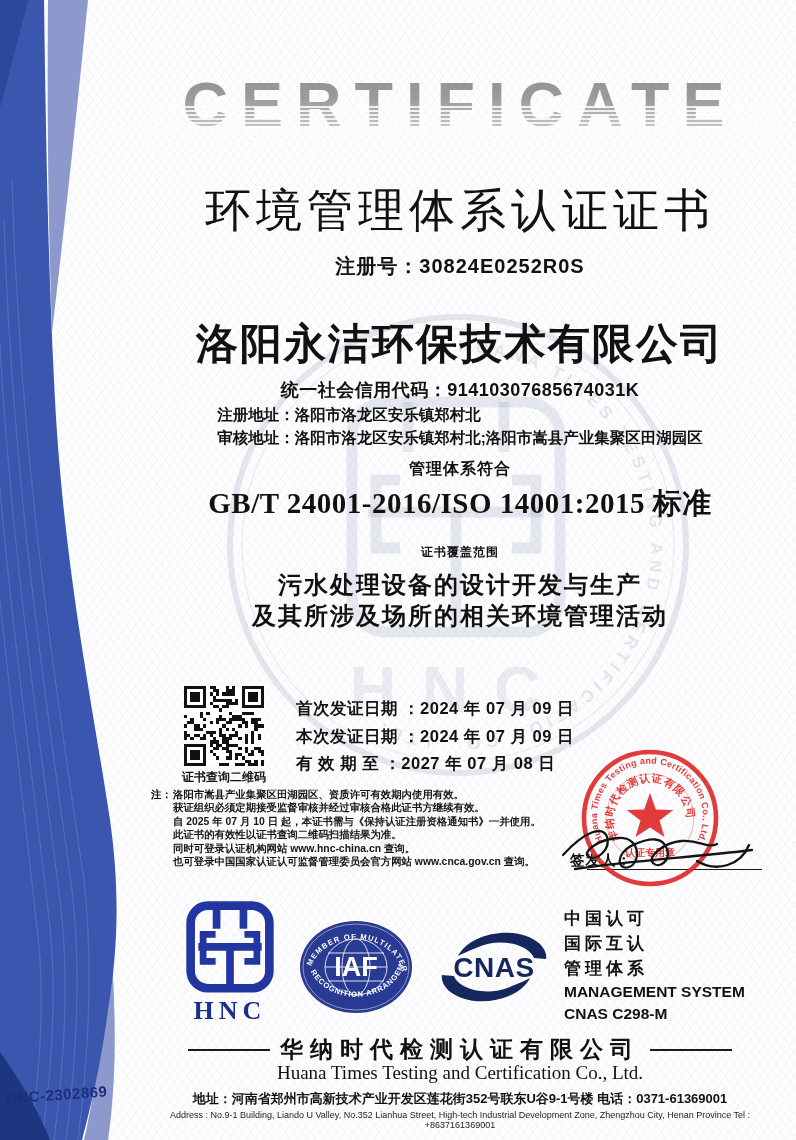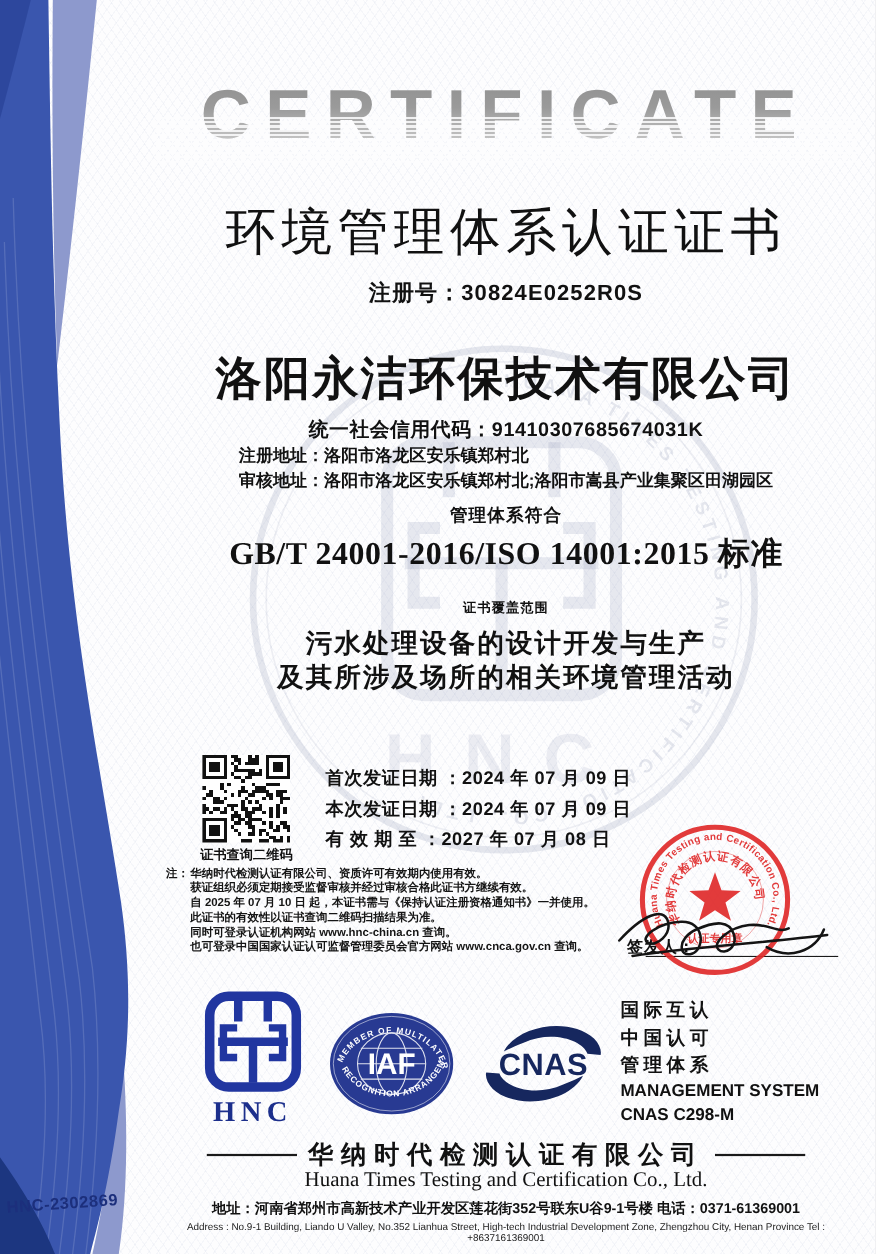--- a/index.html
+++ b/index.html
@@ -330,21 +330,21 @@
 
   <div class="abs dates">
     <div>首次发证日期 ：2024 年 07 月 09 日</div>
     <div>本次发证日期 ：2024 年 07 月 09 日</div>
     <div>有 效 期 至 ：2027 年 07 月 08 日</div>
   </div>
 
   <div class="abs notes">
     <div class="nlabel">注：</div>
     <div class="nlines">
-      <div>华纳时代检测认证有限公司、资质许可有效期内使用有效。</div>
+      <div>洛阳市嵩县产业集聚区田湖园区、资质许可有效期内使用有效。</div>
       <div>获证组织必须定期接受监督审核并经过审核合格此证书方继续有效。</div>
       <div>自 2025 年 07 月 10 日 起，本证书需与《保持认证注册资格通知书》一并使用。</div>
       <div>此证书的有效性以证书查询二维码扫描结果为准。</div>
       <div>同时可登录认证机构网站 www.hnc-china.cn 查询。</div>
       <div>也可登录中国国家认证认可监督管理委员会官方网站 www.cnca.gov.cn 查询。</div>
     </div>
   </div>
 
   <div class="abs issuer">签发人：</div>
   <div class="abs sigline"></div>
@@ -409,22 +409,22 @@
     <text x="60" y="58" text-anchor="middle" font-size="27" font-weight="bold" fill="#fff">IAF</text>
   </svg>
 
   <svg class="abs cnas" viewBox="0 0 116 86">
     <path d="M22,32 C34,8 82,0 104,20 C109,25 111,31 110,35 L98,34 C94,22 66,12 40,24 C32,27 26,30 22,32 Z" fill="#16275e"></path>
     <path d="M94,54 C82,78 34,86 12,66 C7,61 5,55 6,51 L18,52 C22,64 50,74 76,62 C84,59 90,56 94,54 Z" fill="#16275e"></path>
     <text x="58" y="53" text-anchor="middle" font-size="28" font-weight="bold" fill="#16275e" letter-spacing="0.5">CNAS</text>
   </svg>
 
   <div class="abs accr">
+    <div>中国认可</div>
     <div>国际互认</div>
-    <div>中国认可</div>
     <div>管理体系</div>
     <div class="en">MANAGEMENT SYSTEM</div>
     <div class="en">CNAS C298-M</div>
   </div>
 
   <div class="abs ctr f-company">
     <span class="rule"></span>
     <span>华纳时代检测认证有限公司</span>
     <span class="rule"></span>
   </div>

